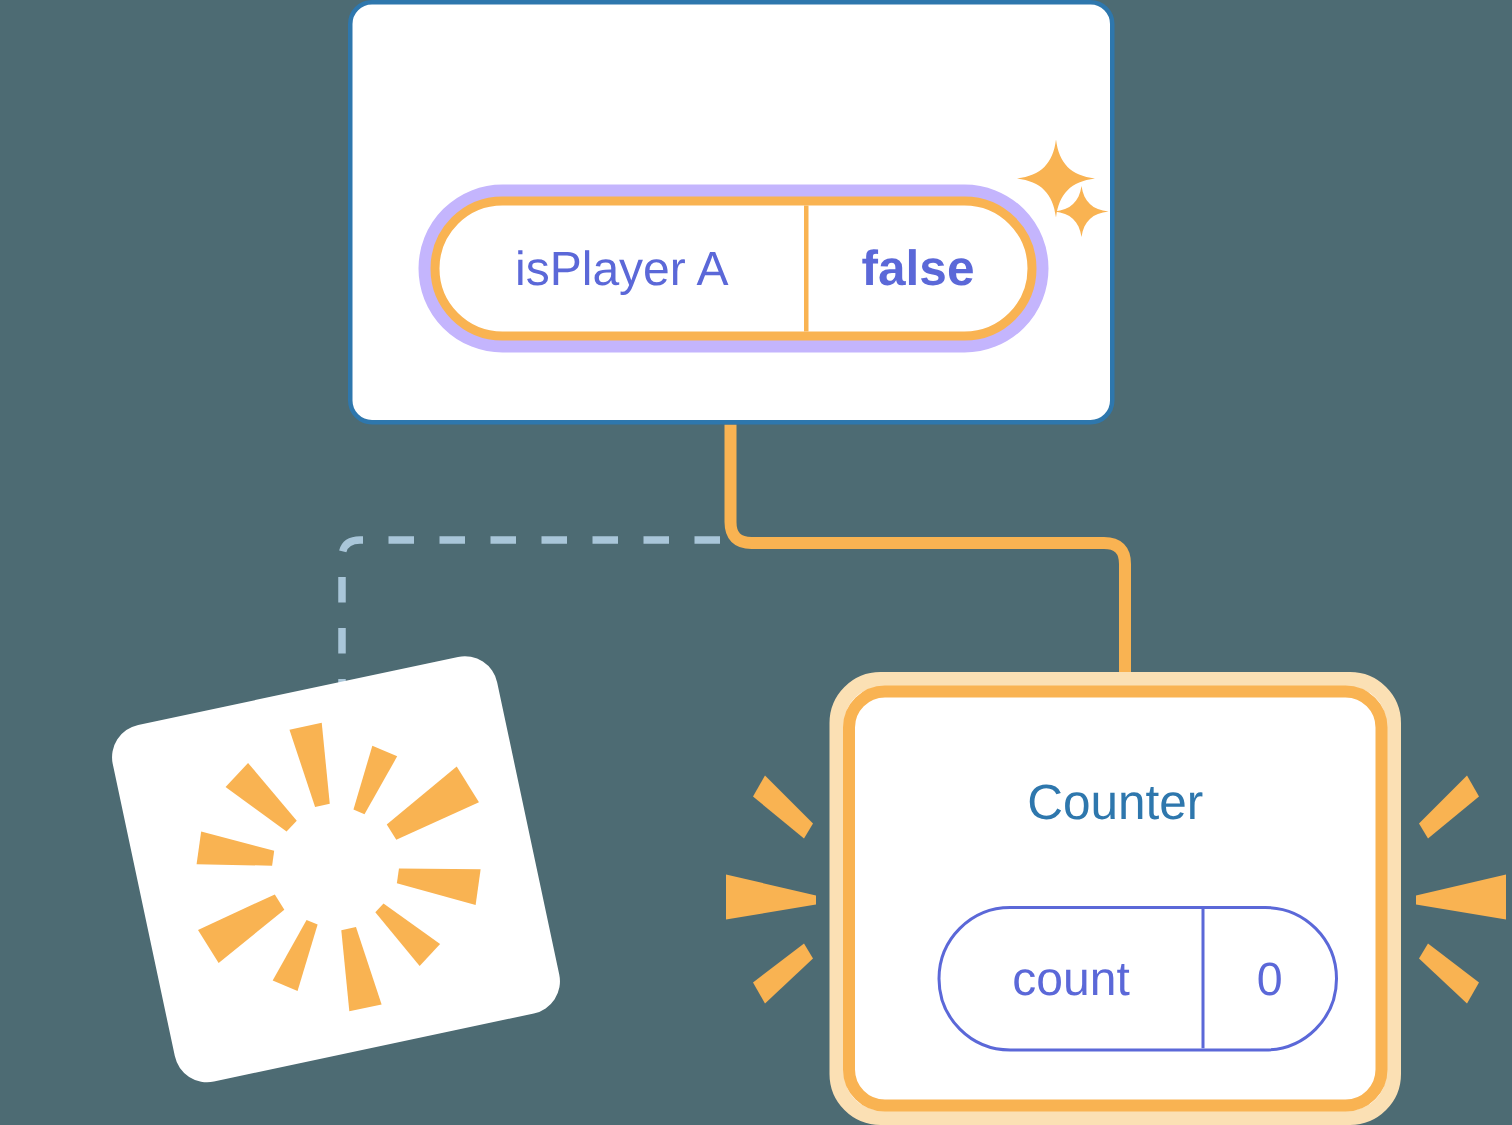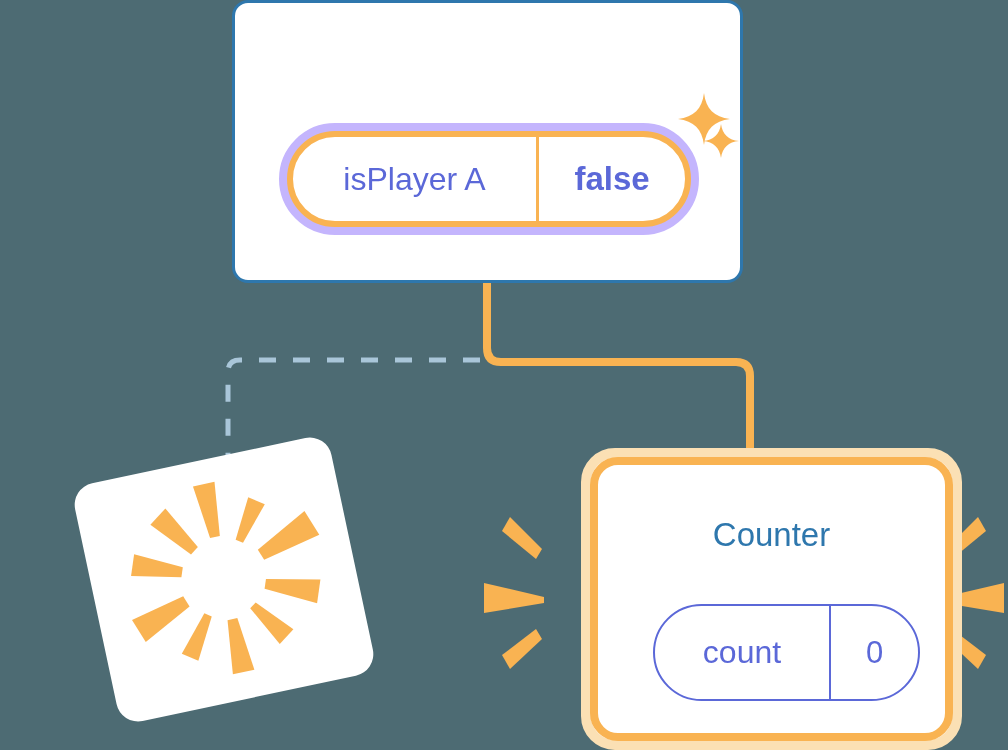--- a/index.html
+++ b/index.html
@@ -103,21 +103,21 @@
   }
 
   
   .sparkle {
     position: absolute;
   }
 
   
   .counter-halo {
     position: absolute;
-    left: 581px;
+    left: 553px;
     top: 448px;
     width: 381px;
     height: 302px;
     border: 10px solid #fbe0b4;
     border-radius: 34px;
     box-sizing: border-box;
     background: #ffffff;
   }
   .counter-inner {
     position: absolute;

